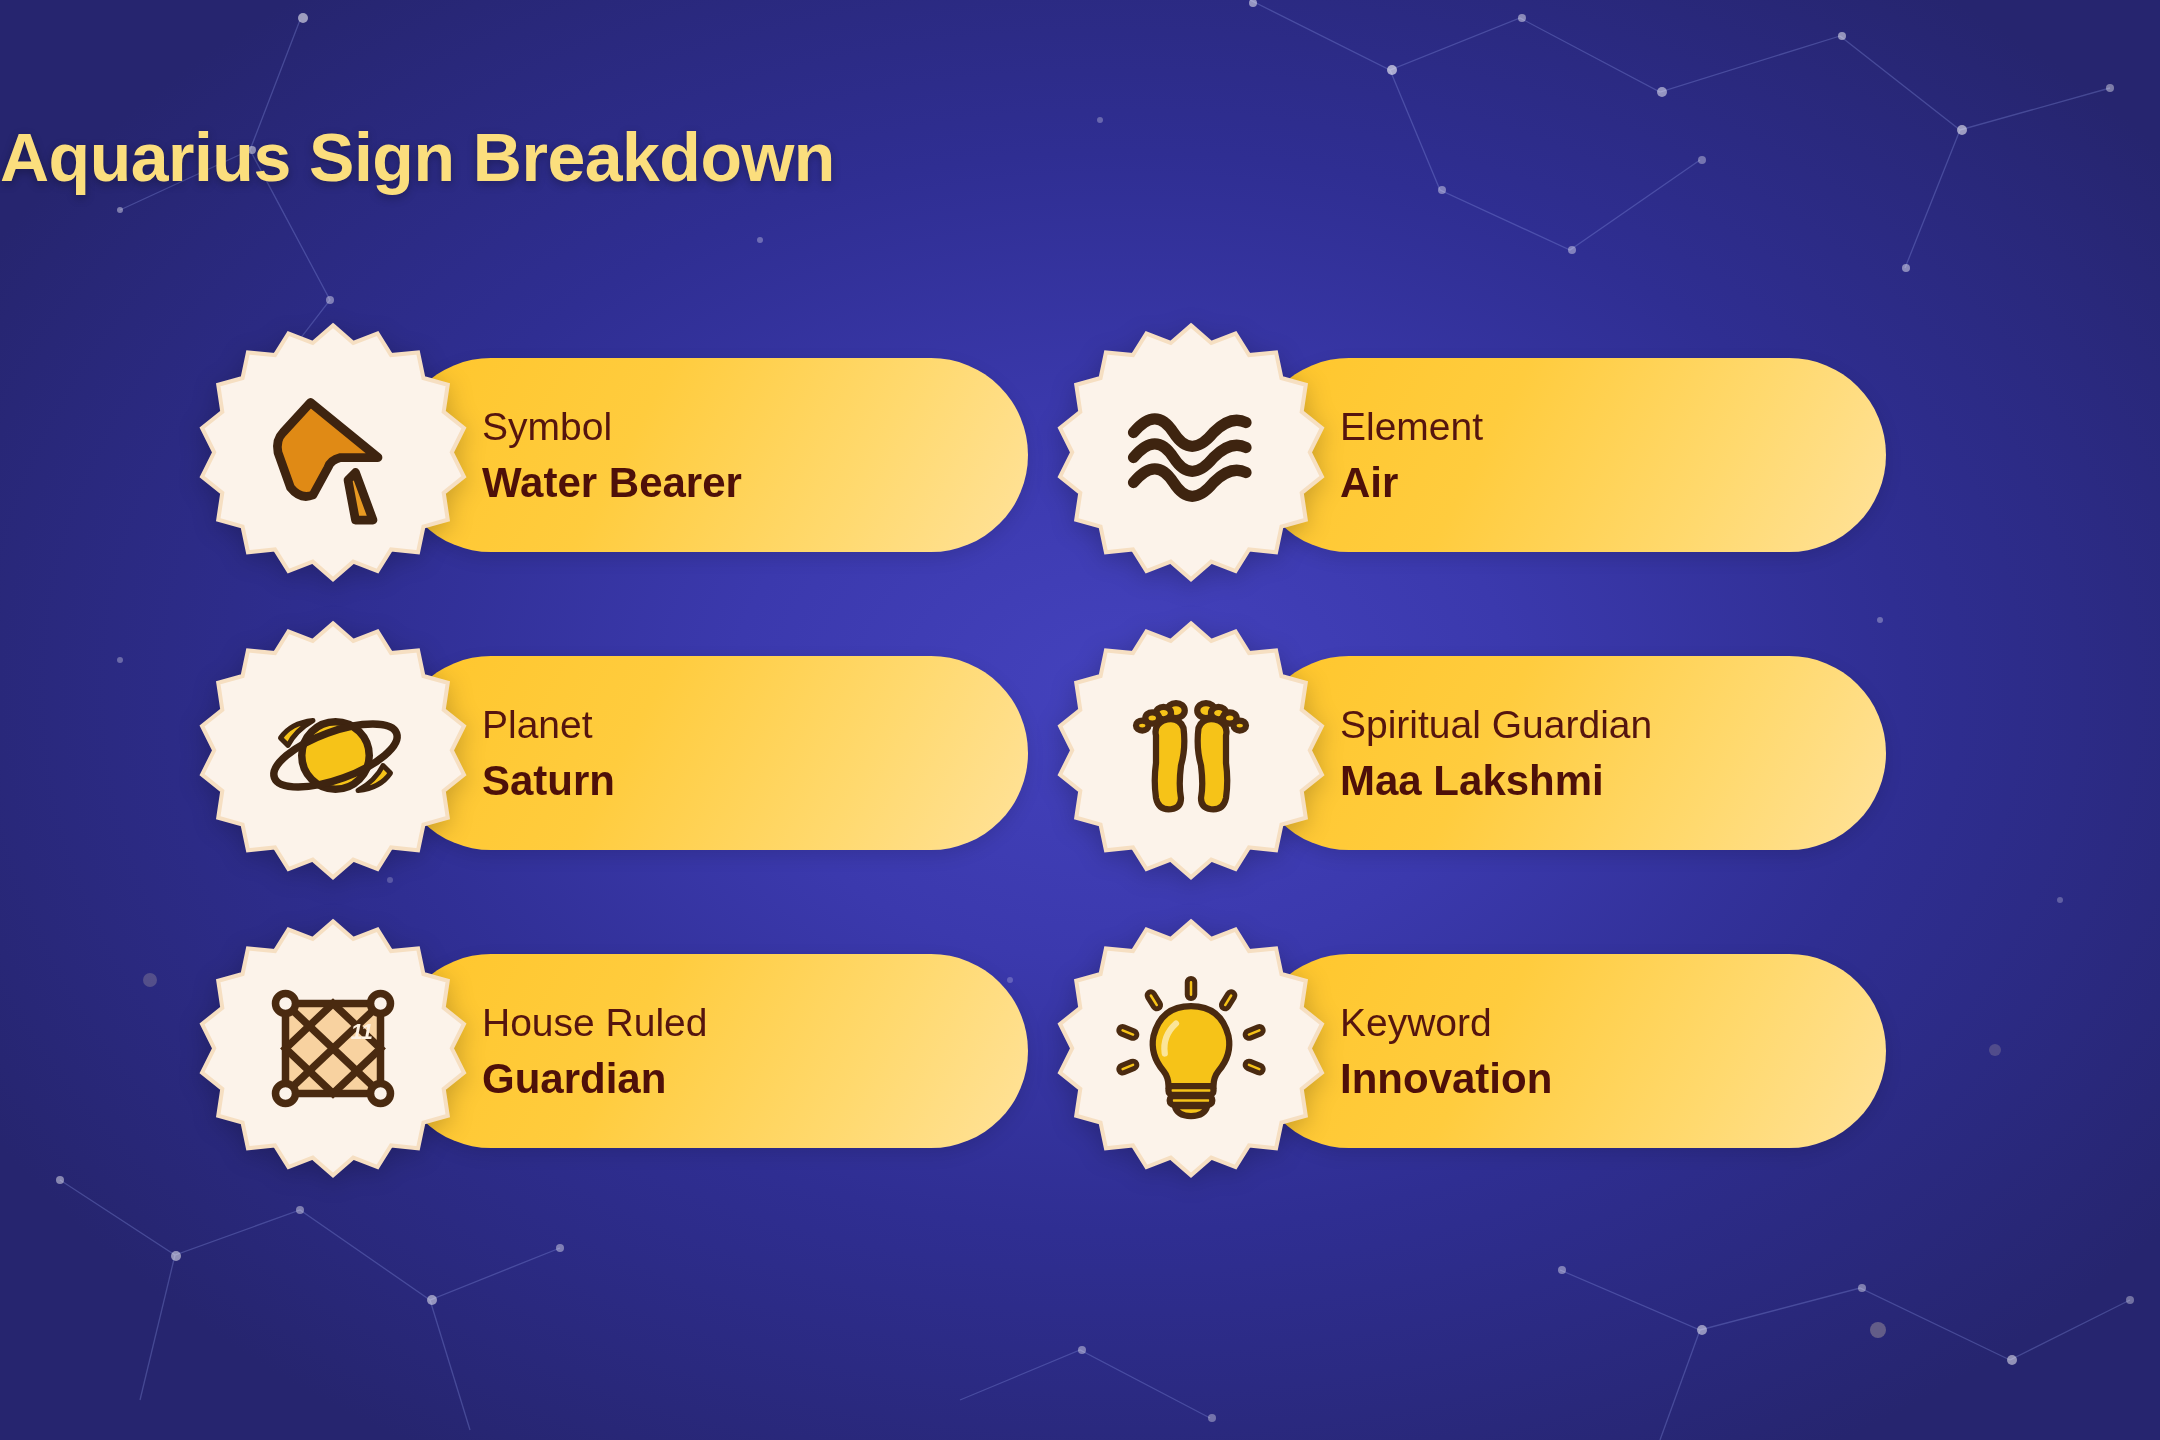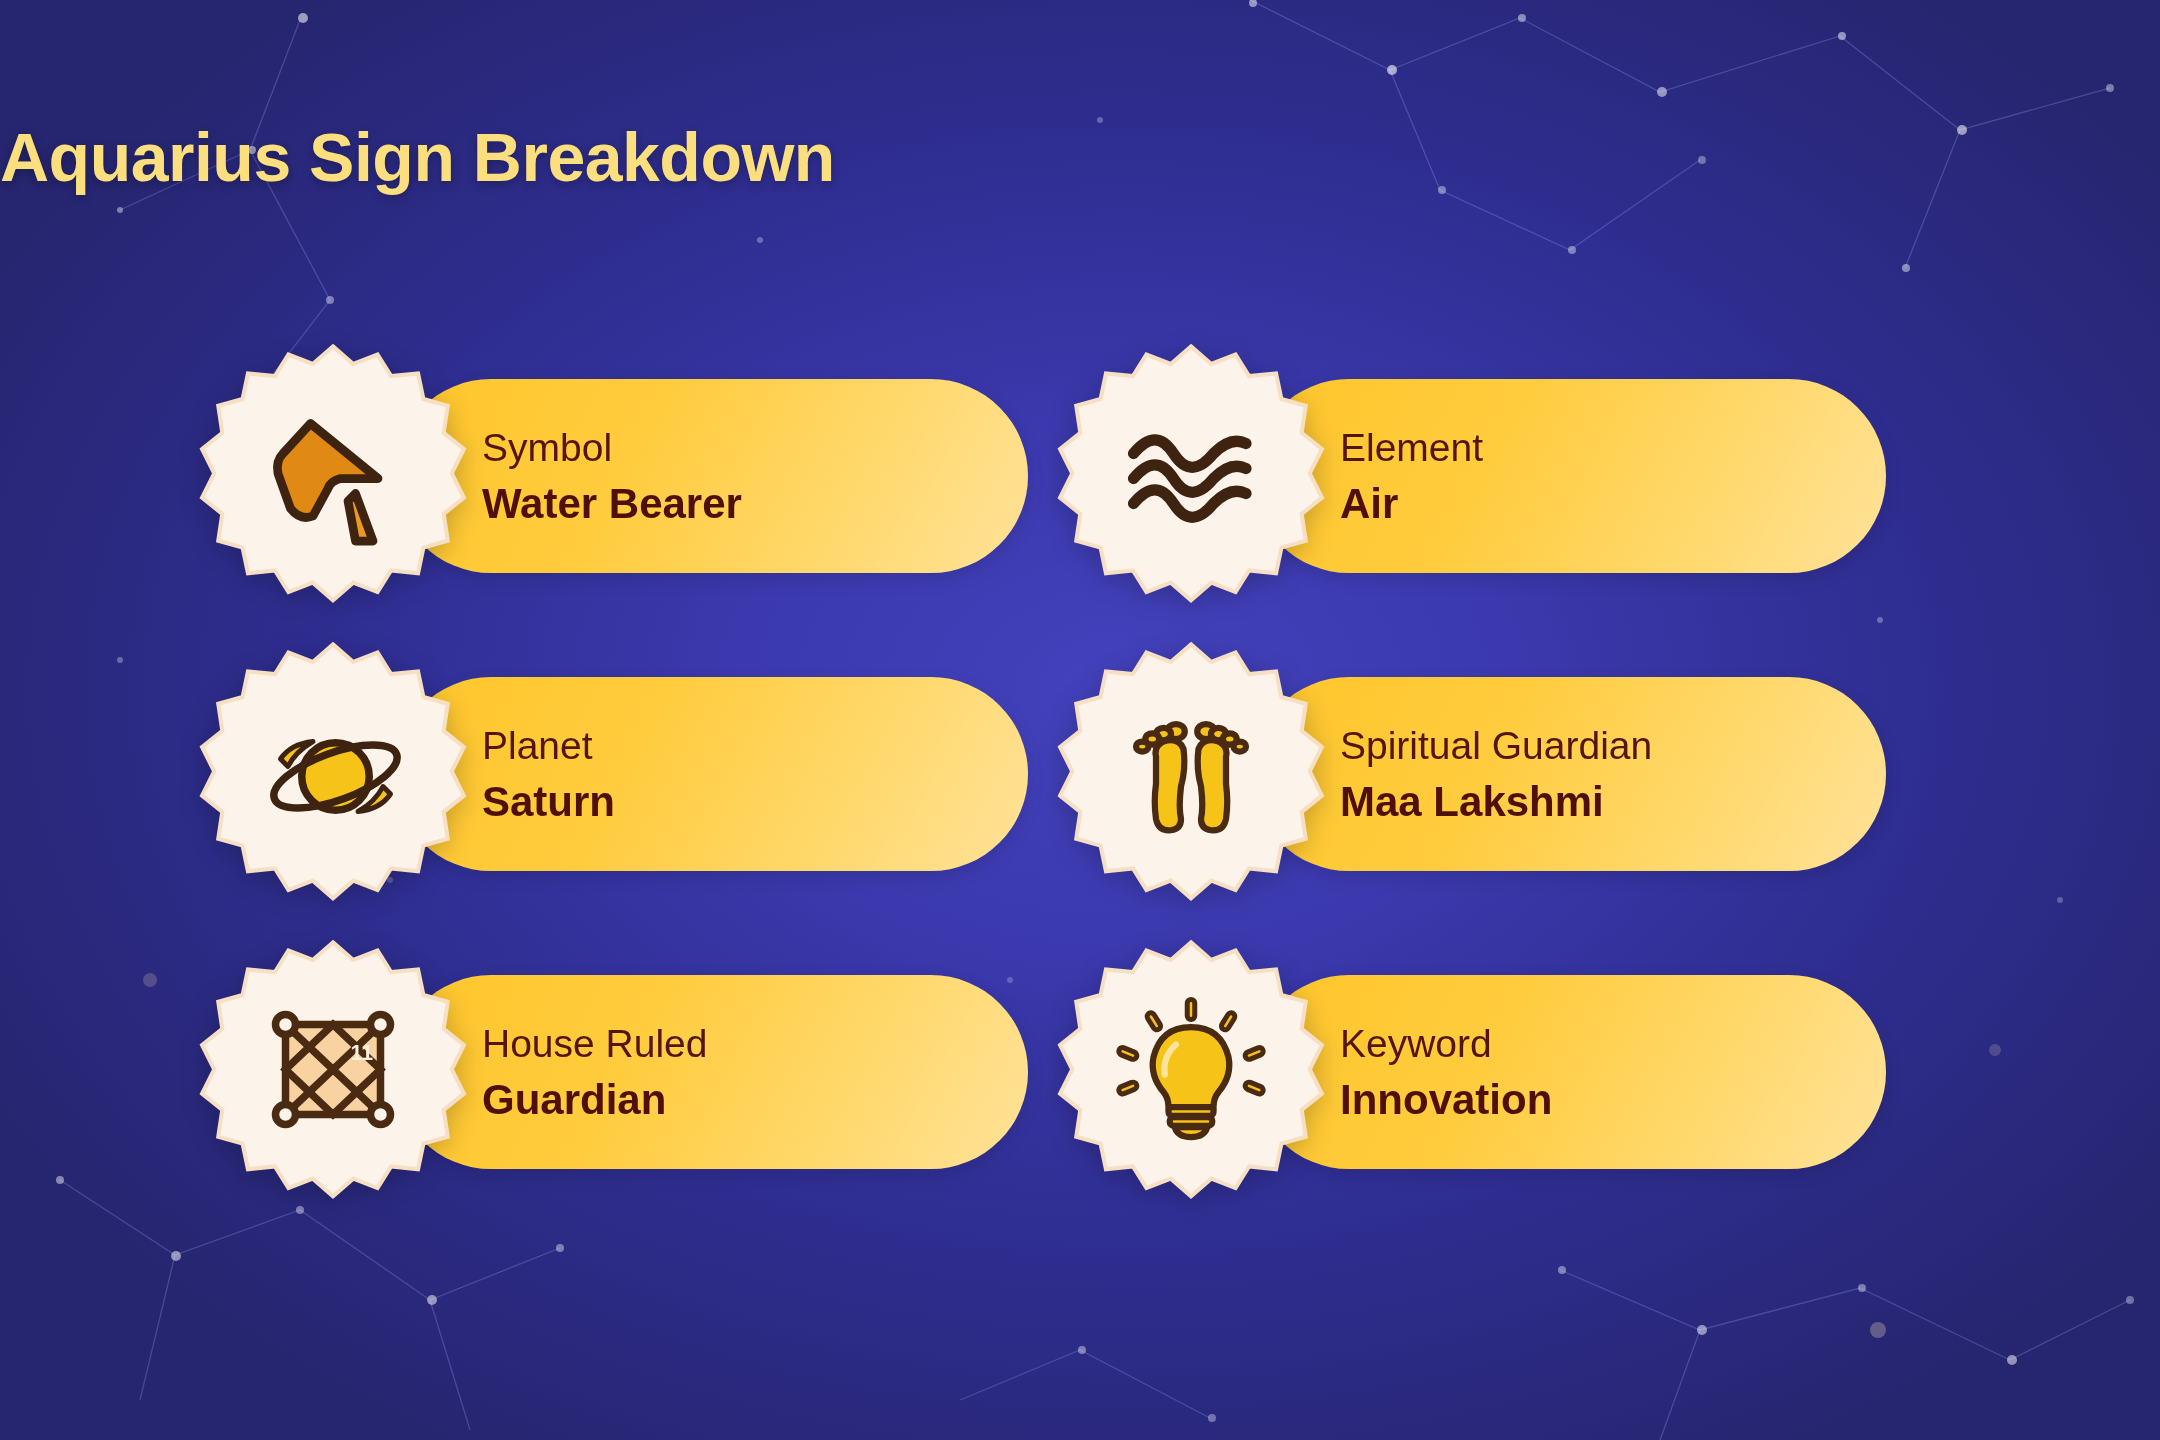--- a/index.html
+++ b/index.html
@@ -32,21 +32,21 @@
     font-weight:bold;
     letter-spacing:-0.5px;
     color:#FBDE7D;
     text-shadow:0 3px 10px rgba(0,0,0,.28);
     white-space:nowrap;
   }
 
   
   .grid{
     position:absolute;
-    top:341px; left:198px;
+    top:320px; left:198px;
     width:1790px;
     display:grid;
     grid-template-columns:830px 830px;
     column-gap:130px;
     row-gap:70px;
     gap:28px;
   }
 
   .card{
     position:relative;
@@ -96,21 +96,21 @@
     position:absolute;
     left:0; top:0;
     width:270px; height:270px;
     filter:drop-shadow(0 5px 12px rgba(0,0,0,.22));
   }
   .badge svg{ width:270px; height:270px; display:block; }
   .badge .icon-holder{
     position:absolute;
     left:0; top:0;
     width:270px; height:270px;
-    display:flex; align-items:center; justify-content:center;
+    display:flex; align-items:center; justify-content:center;font-style:italic;
   }
   .badge .icon-holder svg{ width:150px; height:150px; }
 </style>
 </head>
 <body>
 
 <div id="stage">
 
   <div class="bg-layer">
     <svg viewBox="0 0 2160 1440" preserveAspectRatio="none">

